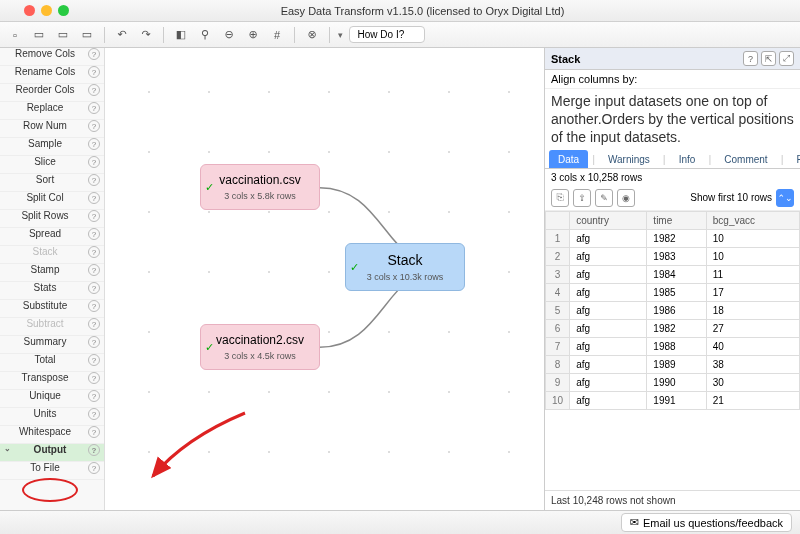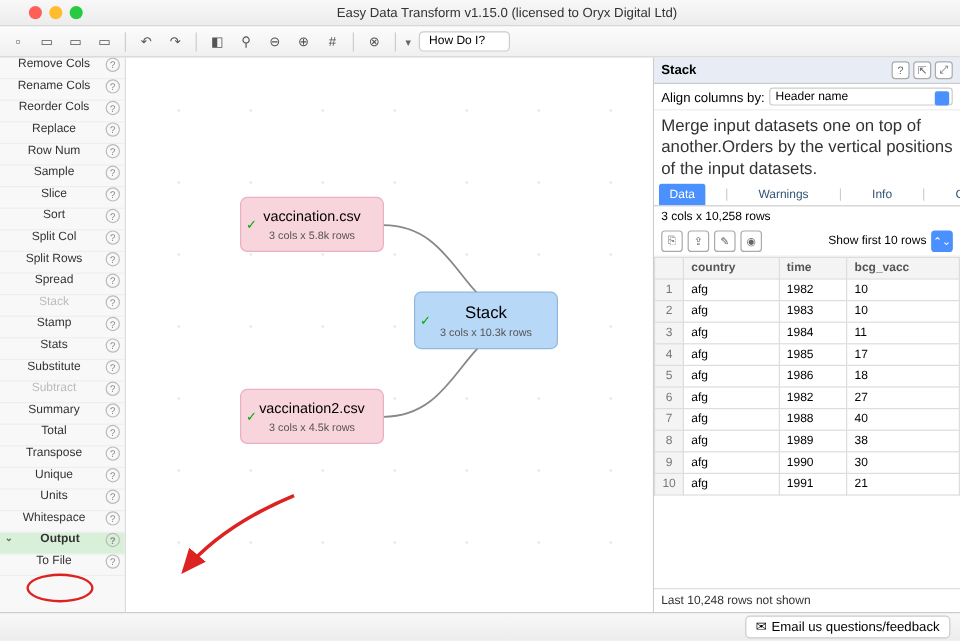--- a/index.html
+++ b/index.html
@@ -35,32 +35,32 @@
 svg.wires{position:absolute;inset:0;pointer-events:none}
 .right{width:256px;background:#fff;border-left:1px solid #ccc;display:flex;flex-direction:column}
 .rp-hdr{background:#e8ecf4;border-bottom:1px solid #ccc;display:flex;align-items:center;padding:3px 6px}
 .rp-title{flex:1;font-weight:bold;font-size:11px}
 .rp-icons{display:flex;gap:3px}
 .rp-icon{width:15px;height:15px;border:1px solid #aaa;border-radius:3px;display:flex;align-items:center;justify-content:center;font-size:9px;color:#666;background:#fff}
 .rp-row{display:flex;align-items:flex-end;padding:3px 6px;gap:4px;border-bottom:1px solid #eee}
 .rp-select{flex:1;background:#fff;border:1px solid #ccc;border-radius:3px;padding:1px 4px;font-size:10px;position:relative}
 .rp-select::after{content:"";position:absolute;right:2px;top:2px;width:12px;height:12px;background:#4a90ff;border-radius:2px}
 .rp-desc{padding:3px 6px;font-size:14px;color:#333;line-height:1.3}
-.rp-tabs{display:flex;border-bottom:1px solid #ccc;padding:0 4px;gap:16px}
+.rp-tabs{display:flex;border-bottom:1px solid #ccc;padding:0 4px;gap:4px}
 .rp-tab{padding:3px 8px;font-size:10px;color:#357;border:1px solid transparent;border-bottom:none}
 .rp-tab.active{background:#4a90ff;color:#fff;border-radius:3px 3px 0 0}
 .rp-tabsep{color:#ccc;align-self:center}
 .rp-info{padding:3px 6px;font-size:10px}
 .rp-toolbar{display:flex;align-items:center;padding:3px 6px;gap:4px;border-bottom:1px solid #eee}
 .rp-toolbar .rp-icon{width:18px;height:18px}
 .showfirst{margin-left:auto;font-size:10px}
 .table-wrap{flex:1;overflow:auto}
 table{border-collapse:collapse;width:100%}
 th,td{border:1px solid #ddd;padding:2px 6px;text-align:left;font-size:10px;height:18px}
-th{background:#f4f4f4;color:#555;font-weight:bold}
+th{background:#f4f4f4;color:#555;font-weight:normal}
 td.idx{background:#f4f4f4;color:#777;text-align:center;width:20px}
 .rp-footer{padding:4px 6px;font-size:10px;color:#333;border-top:1px solid #ddd}
 .statusbar{height:24px;background:linear-gradient(#f8f8f8,#ececec);border-top:1px solid #ccc;display:flex;align-items:center;justify-content:flex-end;padding:0 8px}
 .email-btn{background:#fff;border:1px solid #ccc;border-radius:4px;padding:2px 8px;font-size:10px;display:flex;align-items:center;gap:4px}
 .arrow{position:absolute;pointer-events:none}
 .circle-highlight{position:absolute;border:2px solid #d22;border-radius:50%;width:56px;height:24px;pointer-events:none}
 </style>
 </head>
 <body>
 
@@ -233,21 +233,20 @@
     <div class="rp-hdr">
       <div class="rp-title">Stack</div>
       <div class="rp-icons">
         <div class="rp-icon">?</div>
         <div class="rp-icon">⇱</div>
         <div class="rp-icon">⤢</div>
       </div>
     </div>
     <div class="rp-row">
       <span>Align columns by:</span>
-      <div class="rp-select">Header name</div>
     </div>
     <div class="rp-desc">Merge input datasets one on top of another.Orders by the vertical positions of the input datasets.</div>
     <div class="rp-tabs" id="rp-tabs">
         <div class="rp-tab active">Data</div>
         <span class="rp-tabsep">|</span>
         <div class="rp-tab">Warnings</div>
         <span class="rp-tabsep">|</span>
         <div class="rp-tab">Info</div>
         <span class="rp-tabsep">|</span>
         <div class="rp-tab">Comment</div>

